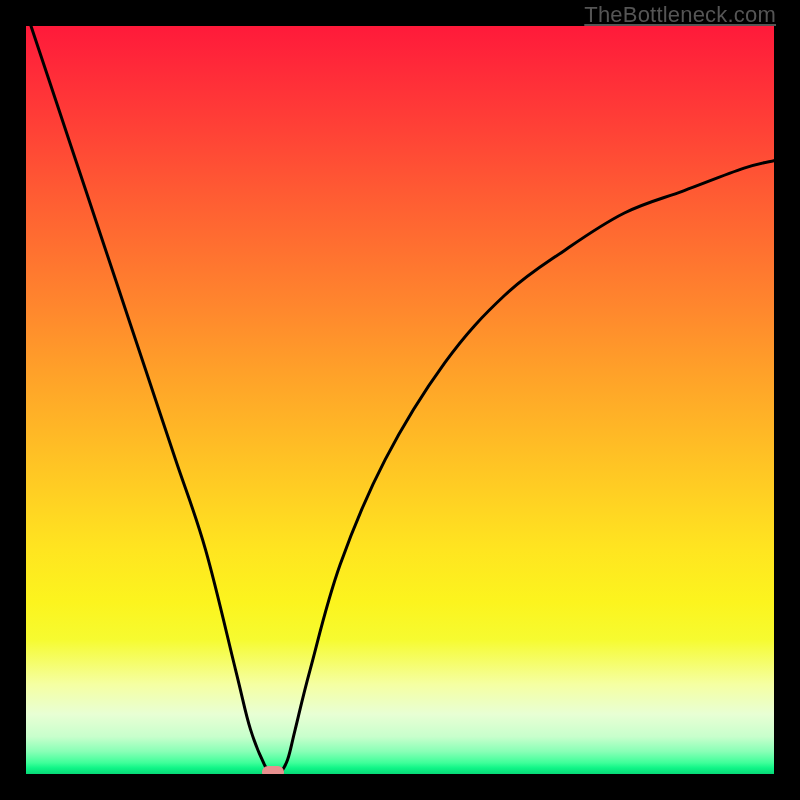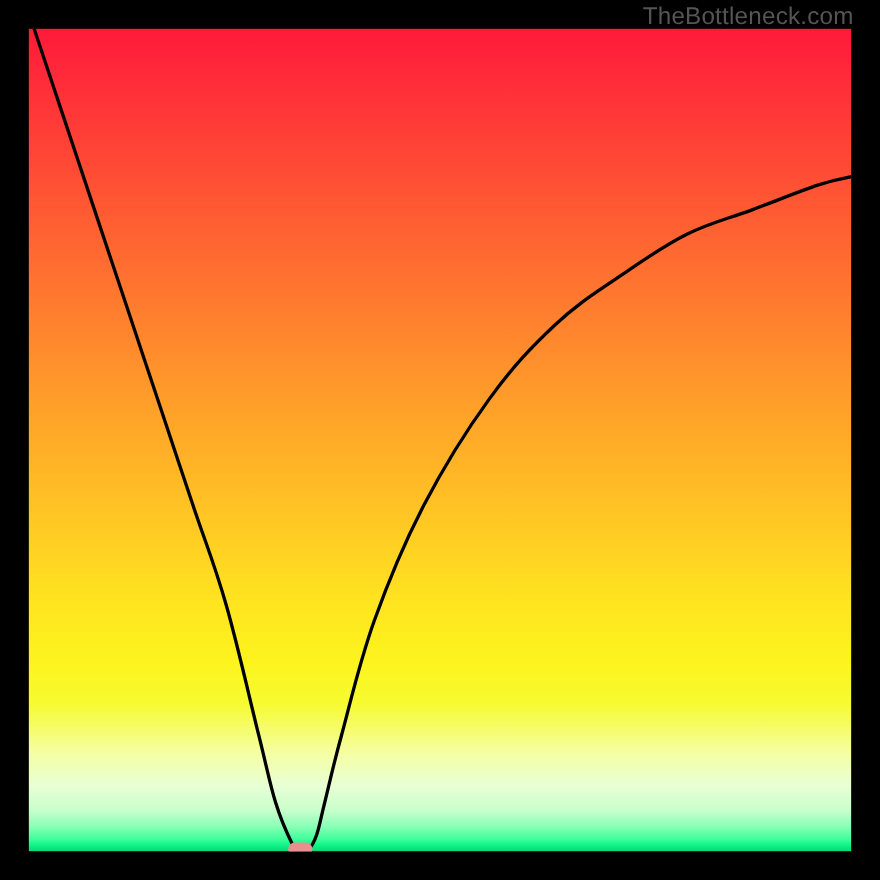--- a/index.html
+++ b/index.html
@@ -12,20 +12,21 @@
   }
   .watermark {
     position: absolute;
     top: 2px;
     right: 24px;
     color: #555;
     font-size: 22px;
     font-weight: normal;
     z-index: 10;
     letter-spacing: 0.2px;
+    text-decoration: underline;
   }
   .plot-area {
     position: absolute;
     left: 26px;
     top: 26px;
     width: 748px;
     height: 748px;
     overflow: hidden;
   }
   .gradient-bg {

